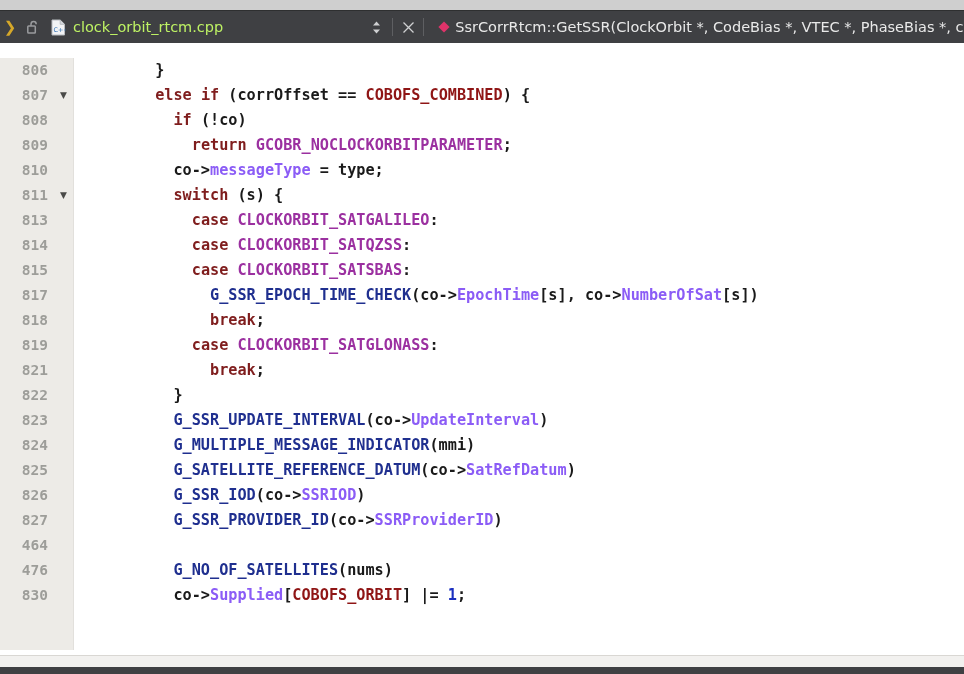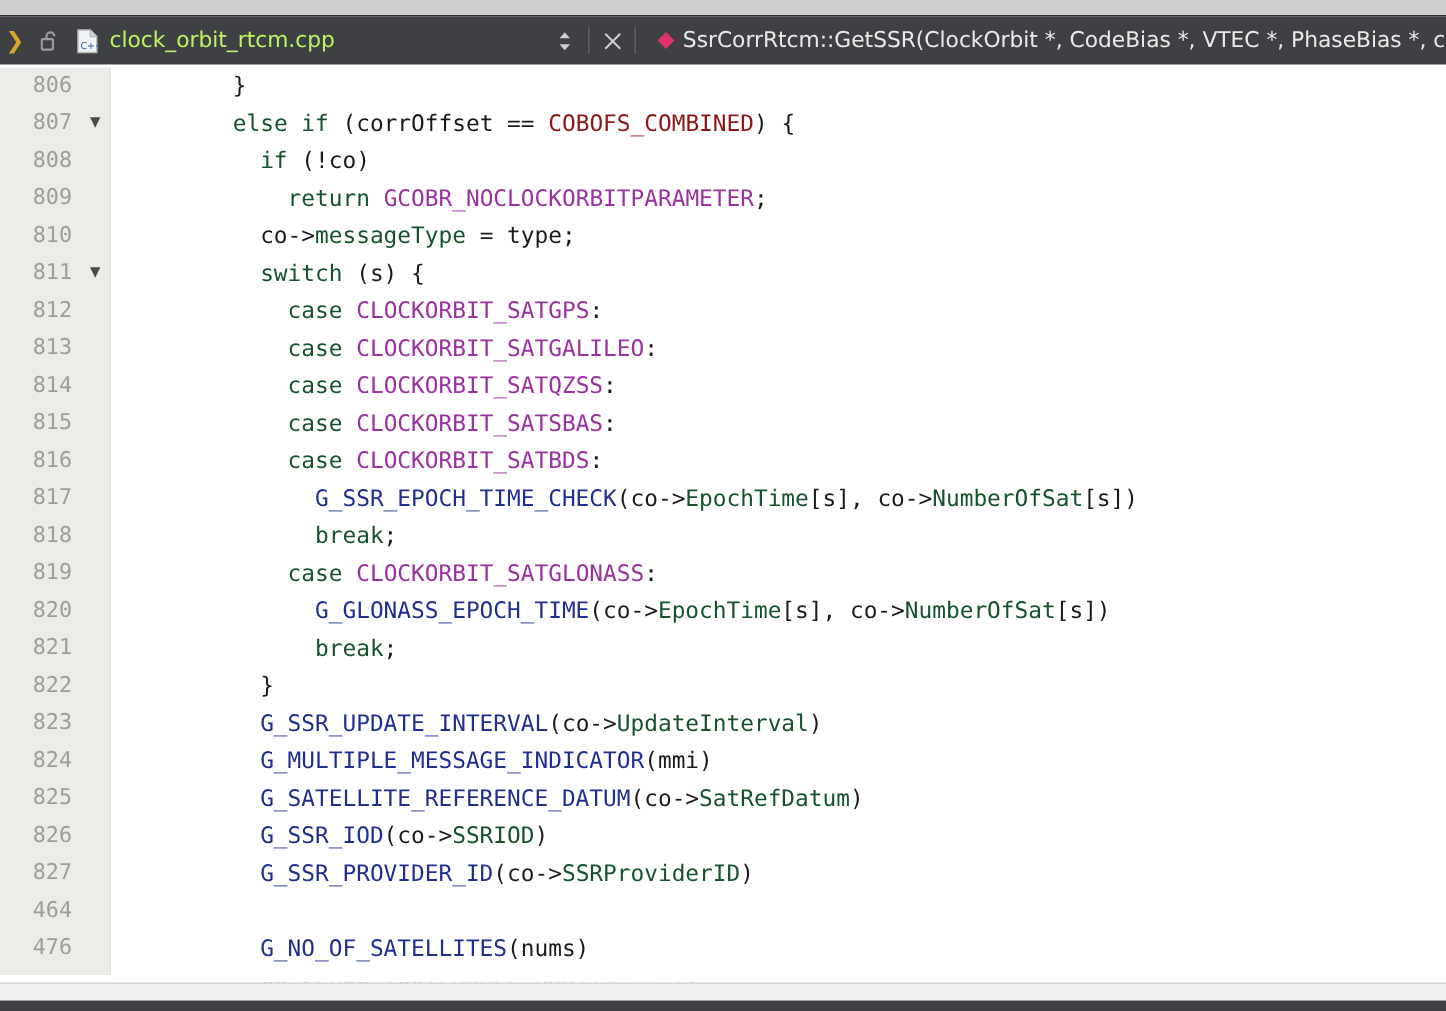--- a/index.html
+++ b/index.html
@@ -125,25 +125,26 @@
     color: #e9e9e9;
     font-family: "DejaVu Sans", sans-serif;
     font-size: 14.5px;
     flex: 0 0 auto;
     cursor: default;
   }
 
   
   .editor {
     position: absolute;
-    top: 45px; left: 0;
+    top: 58px; left: 0;
     width: 964px;
     height: 612px;
     background: #ffffff;
     overflow: hidden;
+    font-weight: bold;
   }
 
   .gutter {
     position: absolute;
     top: 0; left: 0;
     width: 73px;
     height: 612px;
     background: #edebe7;
   }
 
@@ -199,24 +200,24 @@
     left: 82px;
     top: 0;
     font-family: "DejaVu Sans Mono", monospace;
     font-size: 15.2px;
     line-height: 25px;
     color: #1a1a1a;
     white-space: pre;
   }
 
   
-  .t-kw   { color: #14532d; }
+  .t-kw   { color: #7f1d1d; }
   .t-enum { color: #9b30a0; }
   .t-mac  { color: #8f1515; }
-  .t-mem  { color: #14532d; }
+  .t-mem  { color: #8b5cf6; }
   .t-fn   { color: #1f2f8f; }
   .t-num  { color: #1a2fc0; }
   .t-pl   { color: #1a1a1a; }
 
   
   .hscroll {
     position: absolute;
     top: 655px; left: 0;
     width: 964px;
     height: 12px;
@@ -310,29 +311,26 @@
   <div class="editor">
     <div class="gutter"></div>
     <div class="gutter-border"></div>
     <div class="code-rows" id="code-rows">
         <div class="row"><div class="lineno">806</div><div class="code"><span class="t-pl">        </span><span class="t-pl">}</span></div></div>
         <div class="row"><div class="lineno">807</div><div class="fold">▼</div><div class="code"><span class="t-pl">        </span><span class="t-kw">else</span><span class="t-pl"> </span><span class="t-kw">if</span><span class="t-pl"> (corrOffset == </span><span class="t-mac">COBOFS_COMBINED</span><span class="t-pl">) {</span></div></div>
         <div class="row"><div class="lineno">808</div><div class="code"><span class="t-pl">          </span><span class="t-kw">if</span><span class="t-pl"> (!co)</span></div></div>
         <div class="row"><div class="lineno">809</div><div class="code"><span class="t-pl">            </span><span class="t-kw">return</span><span class="t-pl"> </span><span class="t-enum">GCOBR_NOCLOCKORBITPARAMETER</span><span class="t-pl">;</span></div></div>
         <div class="row"><div class="lineno">810</div><div class="code"><span class="t-pl">          co-&gt;</span><span class="t-mem">messageType</span><span class="t-pl"> = type;</span></div></div>
         <div class="row"><div class="lineno">811</div><div class="fold">▼</div><div class="code"><span class="t-pl">          </span><span class="t-kw">switch</span><span class="t-pl"> (s) {</span></div></div>
-        <div class="row"><div class="lineno">812</div><div class="code"><span class="t-pl">            </span><span class="t-kw">case</span><span class="t-pl"> </span><span class="t-enum">CLOCKORBIT_SATGPS</span><span class="t-pl">:</span></div></div>
         <div class="row"><div class="lineno">813</div><div class="code"><span class="t-pl">            </span><span class="t-kw">case</span><span class="t-pl"> </span><span class="t-enum">CLOCKORBIT_SATGALILEO</span><span class="t-pl">:</span></div></div>
         <div class="row"><div class="lineno">814</div><div class="code"><span class="t-pl">            </span><span class="t-kw">case</span><span class="t-pl"> </span><span class="t-enum">CLOCKORBIT_SATQZSS</span><span class="t-pl">:</span></div></div>
         <div class="row"><div class="lineno">815</div><div class="code"><span class="t-pl">            </span><span class="t-kw">case</span><span class="t-pl"> </span><span class="t-enum">CLOCKORBIT_SATSBAS</span><span class="t-pl">:</span></div></div>
-        <div class="row"><div class="lineno">816</div><div class="code"><span class="t-pl">            </span><span class="t-kw">case</span><span class="t-pl"> </span><span class="t-enum">CLOCKORBIT_SATBDS</span><span class="t-pl">:</span></div></div>
         <div class="row"><div class="lineno">817</div><div class="code"><span class="t-pl">              </span><span class="t-fn">G_SSR_EPOCH_TIME_CHECK</span><span class="t-pl">(co-&gt;</span><span class="t-mem">EpochTime</span><span class="t-pl">[s], co-&gt;</span><span class="t-mem">NumberOfSat</span><span class="t-pl">[s])</span></div></div>
         <div class="row"><div class="lineno">818</div><div class="code"><span class="t-pl">              </span><span class="t-kw">break</span><span class="t-pl">;</span></div></div>
         <div class="row"><div class="lineno">819</div><div class="code"><span class="t-pl">            </span><span class="t-kw">case</span><span class="t-pl"> </span><span class="t-enum">CLOCKORBIT_SATGLONASS</span><span class="t-pl">:</span></div></div>
-        <div class="row"><div class="lineno">820</div><div class="code"><span class="t-pl">              </span><span class="t-fn">G_GLONASS_EPOCH_TIME</span><span class="t-pl">(co-&gt;</span><span class="t-mem">EpochTime</span><span class="t-pl">[s], co-&gt;</span><span class="t-mem">NumberOfSat</span><span class="t-pl">[s])</span></div></div>
         <div class="row"><div class="lineno">821</div><div class="code"><span class="t-pl">              </span><span class="t-kw">break</span><span class="t-pl">;</span></div></div>
         <div class="row"><div class="lineno">822</div><div class="code"><span class="t-pl">          </span><span class="t-pl">}</span></div></div>
         <div class="row"><div class="lineno">823</div><div class="code"><span class="t-pl">          </span><span class="t-fn">G_SSR_UPDATE_INTERVAL</span><span class="t-pl">(co-&gt;</span><span class="t-mem">UpdateInterval</span><span class="t-pl">)</span></div></div>
         <div class="row"><div class="lineno">824</div><div class="code"><span class="t-pl">          </span><span class="t-fn">G_MULTIPLE_MESSAGE_INDICATOR</span><span class="t-pl">(mmi)</span></div></div>
         <div class="row"><div class="lineno">825</div><div class="code"><span class="t-pl">          </span><span class="t-fn">G_SATELLITE_REFERENCE_DATUM</span><span class="t-pl">(co-&gt;</span><span class="t-mem">SatRefDatum</span><span class="t-pl">)</span></div></div>
         <div class="row"><div class="lineno">826</div><div class="code"><span class="t-pl">          </span><span class="t-fn">G_SSR_IOD</span><span class="t-pl">(co-&gt;</span><span class="t-mem">SSRIOD</span><span class="t-pl">)</span></div></div>
         <div class="row"><div class="lineno">827</div><div class="code"><span class="t-pl">          </span><span class="t-fn">G_SSR_PROVIDER_ID</span><span class="t-pl">(co-&gt;</span><span class="t-mem">SSRProviderID</span><span class="t-pl">)</span></div></div>
         <div class="row"><div class="lineno">464</div></div>
         <div class="row"><div class="lineno">476</div><div class="code"><span class="t-pl">          </span><span class="t-fn">G_NO_OF_SATELLITES</span><span class="t-pl">(nums)</span></div></div>
         <div class="row"><div class="lineno">830</div><div class="code"><span class="t-pl">          co-&gt;</span><span class="t-mem">Supplied</span><span class="t-pl">[</span><span class="t-mac">COBOFS_ORBIT</span><span class="t-pl">] |= </span><span class="t-num">1</span><span class="t-pl">;</span></div></div>

